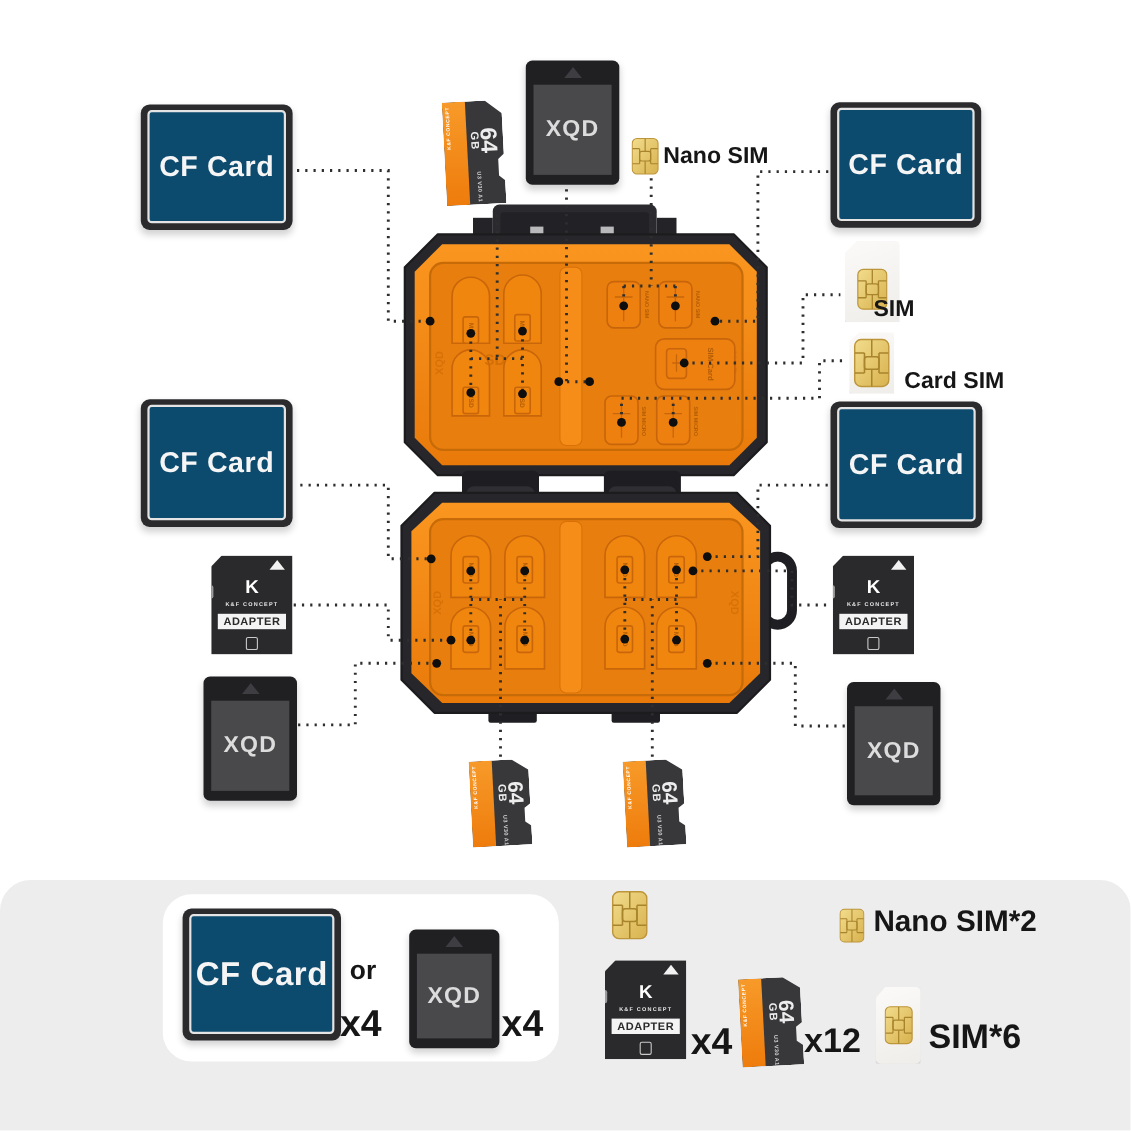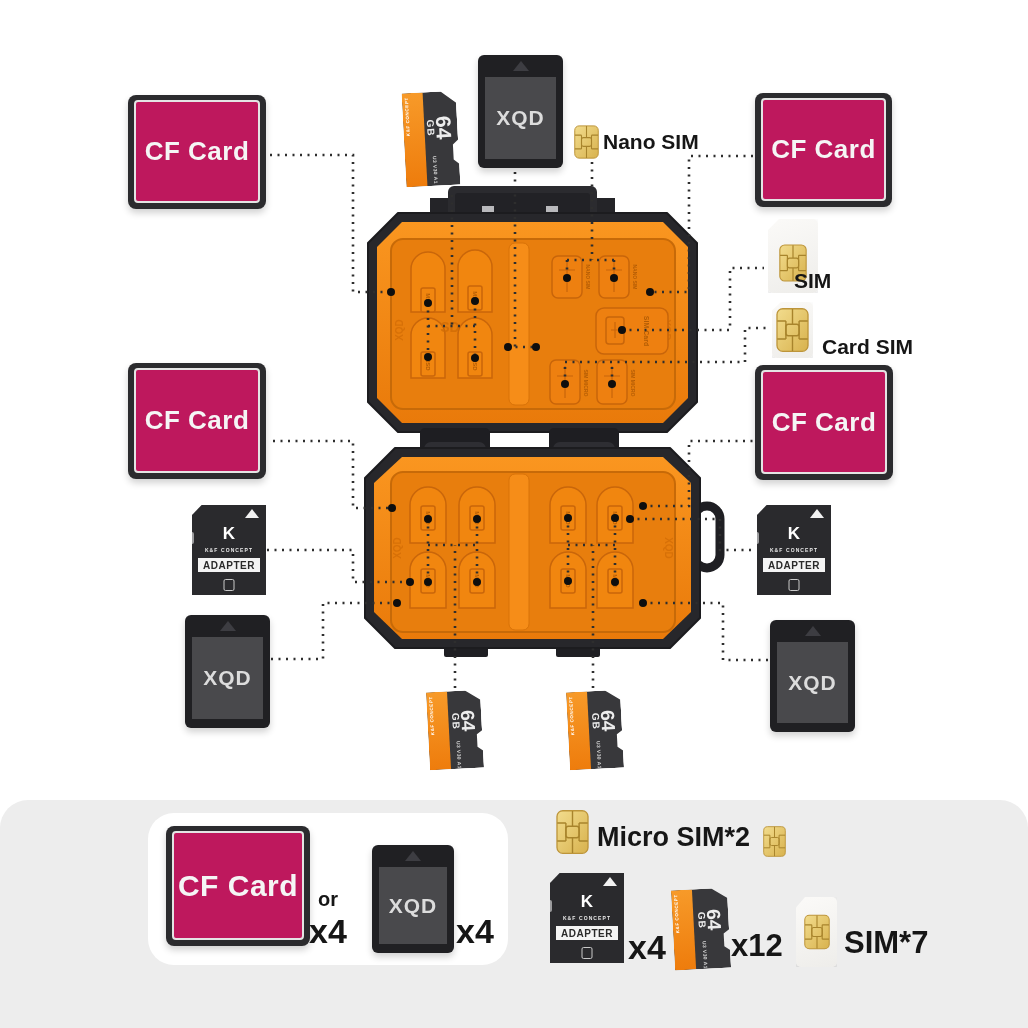--- a/index.html
+++ b/index.html
@@ -2,21 +2,21 @@
 <html><head>
 <meta charset="utf-8">
 <style>
   html,body{margin:0;padding:0;background:#fff;}
   .stage{position:relative;width:1028px;height:1028px;background:#ffffff;overflow:hidden;
          font-family:"Liberation Sans", sans-serif;}
   #scene{position:absolute;left:0;top:0;}
 
   
   .cf-card{position:absolute;background:#2b2b2e;border-radius:8px;box-shadow:0 4px 7px rgba(0,0,0,.18);}
-  .cf-inner{position:absolute;left:6px;right:6px;top:5px;bottom:6px;background:#be185d;
+  .cf-inner{position:absolute;left:6px;right:6px;top:5px;bottom:6px;background:#0c4a6e;
             border:2px solid #e4e4e4;border-radius:4px;display:flex;align-items:center;justify-content:center;}
   .cf-label{color:#f5f5f5;font-weight:700;font-size:26px;letter-spacing:.5px;}
   .cf-lg .cf-label{font-size:30px;}
 
   
   .xqd-card{position:absolute;background:#202023;border-radius:6px;box-shadow:0 4px 7px rgba(0,0,0,.18);}
   .xqd-tri{position:absolute;top:6px;left:50%;transform:translateX(-50%);width:0;height:0;
            border-left:8px solid transparent;border-right:8px solid transparent;border-bottom:10px solid #3d3d42;}
   .xqd-face{position:absolute;left:7px;right:7px;top:22px;bottom:9px;background:#49494c;
             display:flex;align-items:center;justify-content:center;}
@@ -385,50 +385,50 @@
   </div>
 
   <div class="legend-band"></div>
   <div class="legend-card"></div>
 
   <div class="cf-card cf-lg" style="left:166px;top:826px;width:144px;height:120px">
     <div class="cf-inner">
         <span class="cf-label">CF Card</span>
       </div>
   </div>
-  <div class="callout" style="left:318px;top:888px;font-size:20px">or</div>
+  <div class="callout" style="left:318px;top:869px;font-size:24px">or</div>
   <div class="callout lbl-count" style="left:309px;top:912px">x4</div>
   <div class="xqd-card" style="left:372px;top:845px;width:82px;height:108px">
     <div class="xqd-tri"></div>
     <div class="xqd-face">
         <span class="xqd-label">XQD</span>
       </div>
   </div>
   <div class="callout lbl-count" style="left:456px;top:912px">x4</div>
 
   <div class="chip-wrap" style="left:556px;top:808px;width:33px;height:48px">
     <svg width="33" height="48" viewBox="0 0 40 54">
         <rect x="1.2" y="1.2" width="37.6" height="51.6" rx="7" fill="url(#gold)" stroke="#bd953a" stroke-width="1.6"></rect>
         <g stroke="#a8842c" stroke-width="1.7" fill="none">
           <path d="M1.5 16 H12 M28 16 H38.5 M1.5 38 H12 M28 38 H38.5 M12 16 V38 M28 16 V38 M20 1.5 V20 M20 34 V52.5"></path>
           <rect x="12" y="20" width="16" height="14" rx="3"></rect>
         </g>
       </svg>
   </div>
-  <div class="callout lbl-leg" style="left:597px;top:822px">Micro SIM*2</div>
 
   <div class="chip-wrap" style="left:763px;top:825px;width:23px;height:33px">
     <svg width="23" height="33" viewBox="0 0 40 54">
         <rect x="1.2" y="1.2" width="37.6" height="51.6" rx="7" fill="url(#gold)" stroke="#bd953a" stroke-width="1.6"></rect>
         <g stroke="#a8842c" stroke-width="1.7" fill="none">
           <path d="M1.5 16 H12 M28 16 H38.5 M1.5 38 H12 M28 38 H38.5 M12 16 V38 M28 16 V38 M20 1.5 V20 M20 34 V52.5"></path>
           <rect x="12" y="20" width="16" height="14" rx="3"></rect>
         </g>
       </svg>
   </div>
+  <div class="callout lbl-leg" style="left:794px;top:822px">Nano SIM*2</div>
 
   <div class="adp" style="left:550px;top:873px">
     <div class="adp-tri"></div>
     <div class="adp-nub"></div>
     <div class="adp-logo">K</div>
     <div class="adp-brand">K&amp;F CONCEPT</div>
     <div class="adp-band">ADAPTER</div>
     <div class="adp-lock"></div>
   </div>
   <div class="callout lbl-count" style="left:628px;top:928px">x4</div>
@@ -449,15 +449,15 @@
 
   <div class="simw" style="left:796px;top:897px;width:41px;height:70px;align-items:center">
     <svg width="26" height="38" viewBox="0 0 40 54">
         <rect x="1.2" y="1.2" width="37.6" height="51.6" rx="7" fill="url(#gold)" stroke="#bd953a" stroke-width="1.6"></rect>
         <g stroke="#a8842c" stroke-width="1.7" fill="none">
           <path d="M1.5 16 H12 M28 16 H38.5 M1.5 38 H12 M28 38 H38.5 M12 16 V38 M28 16 V38 M20 1.5 V20 M20 34 V52.5"></path>
           <rect x="12" y="20" width="16" height="14" rx="3"></rect>
         </g>
       </svg>
   </div>
-  <div class="callout" style="left:844px;top:925px;font-size:31px">SIM*7</div>
+  <div class="callout" style="left:844px;top:925px;font-size:31px">SIM*6</div>
 
 </div>
 
 </body></html>

